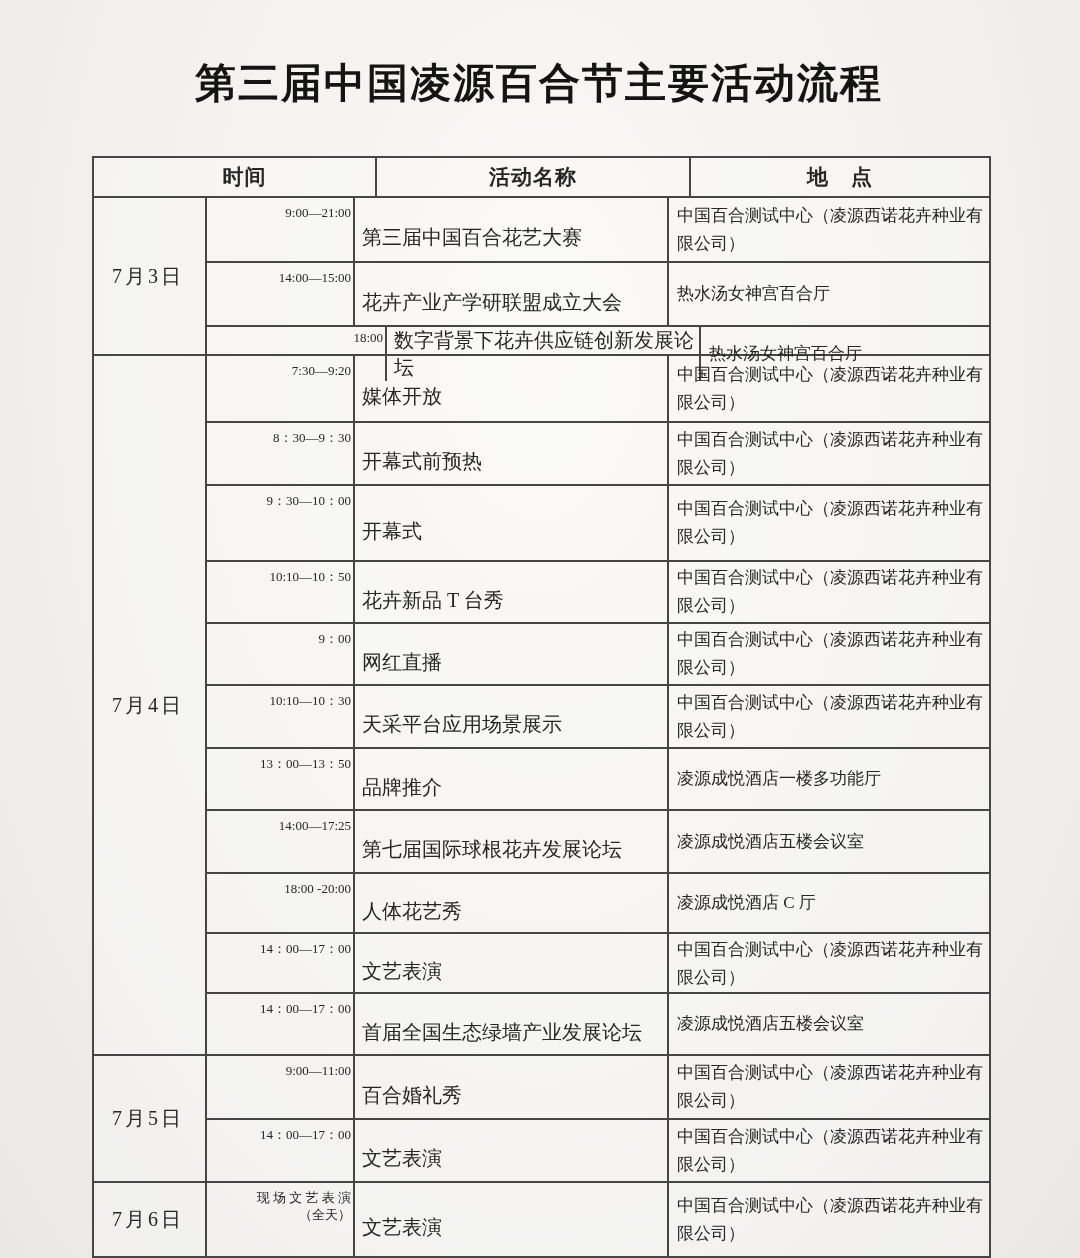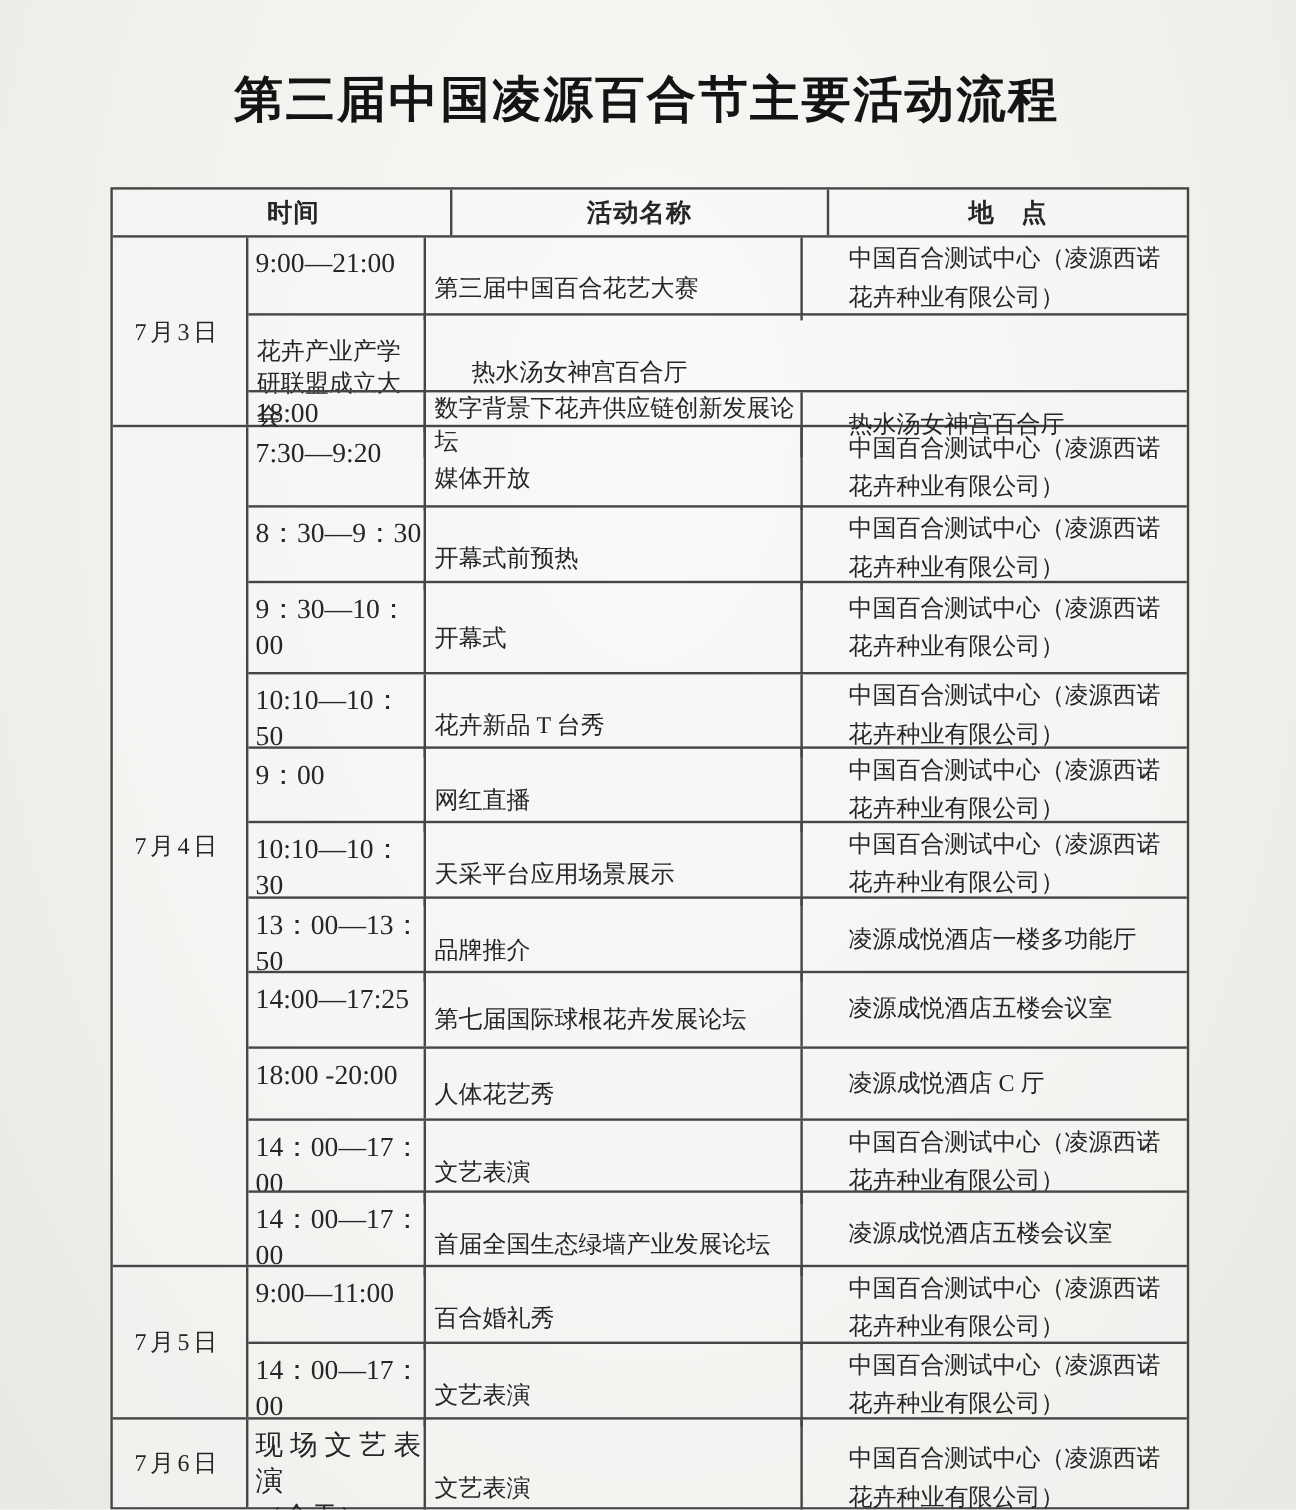--- a/index.html
+++ b/index.html
@@ -68,38 +68,38 @@
   .row{
     display:grid;
     grid-template-columns:148px 314px 1fr;
     box-sizing:border-box;
   }
   .row + .row{border-top:2px solid var(--border);}
   .cell{box-sizing:border-box;min-width:0;}
   .cell-time{
     border-right:2px solid var(--border);
     padding:7px 2px 2px 6px;
-    font-size:23px;
+    font-size:13px;
     line-height:1.3;
     white-space:pre-line;
+    text-align:right;
   }
   .cell-activity{
     border-right:2px solid var(--border);
     display:flex;align-items:center;
     padding:0 4px 0 7px;
     font-size:20px;
   }
   .row.tall .cell-activity{padding-top:16px;}
   .row.short .cell-time{padding-top:3px;}
   .cell-location{
     display:flex;align-items:center;
     padding:2px 4px 2px 8px;
-    font-size:20px;
+    font-size:17px;
     line-height:1.62;
-    margin-left:30px;
   }
 </style>
 </head>
 <body>
 
 <div class="page">
 
   <h1 class="doc-title">第三届中国凌源百合节主要活动流程</h1>
 
   <div class="schedule">
@@ -111,24 +111,25 @@
     <div id="table-body">
         <div class="section">
           <div class="date-cell">7月3日</div>
           <div class="rows">
             <div class="row tall" style="height: 63px;">
               <div class="cell cell-time">9:00—21:00</div>
               <div class="cell cell-activity">第三届中国百合花艺大赛</div>
               <div class="cell cell-location">中国百合测试中心（凌源西诺花卉种业有限公司）</div>
             </div>
             <div class="row tall" style="height: 64px;">
+              <div class="cell cell-time">14:00—15:00</div>
               <div class="cell cell-activity">花卉产业产学研联盟成立大会</div>
               <div class="cell cell-location">热水汤女神宫百合厅</div>
             </div>
-            <div class="row short" style="height: 29px;">
+            <div class="row short" style="height: 29px; padding-left: 32px;">
               <div class="cell cell-time">18:00</div>
               <div class="cell cell-activity">数字背景下花卉供应链创新发展论坛</div>
               <div class="cell cell-location">热水汤女神宫百合厅</div>
             </div>
           </div>
         </div>
         <div class="section">
           <div class="date-cell">7月4日</div>
           <div class="rows">
             <div class="row tall" style="height: 65px;">

